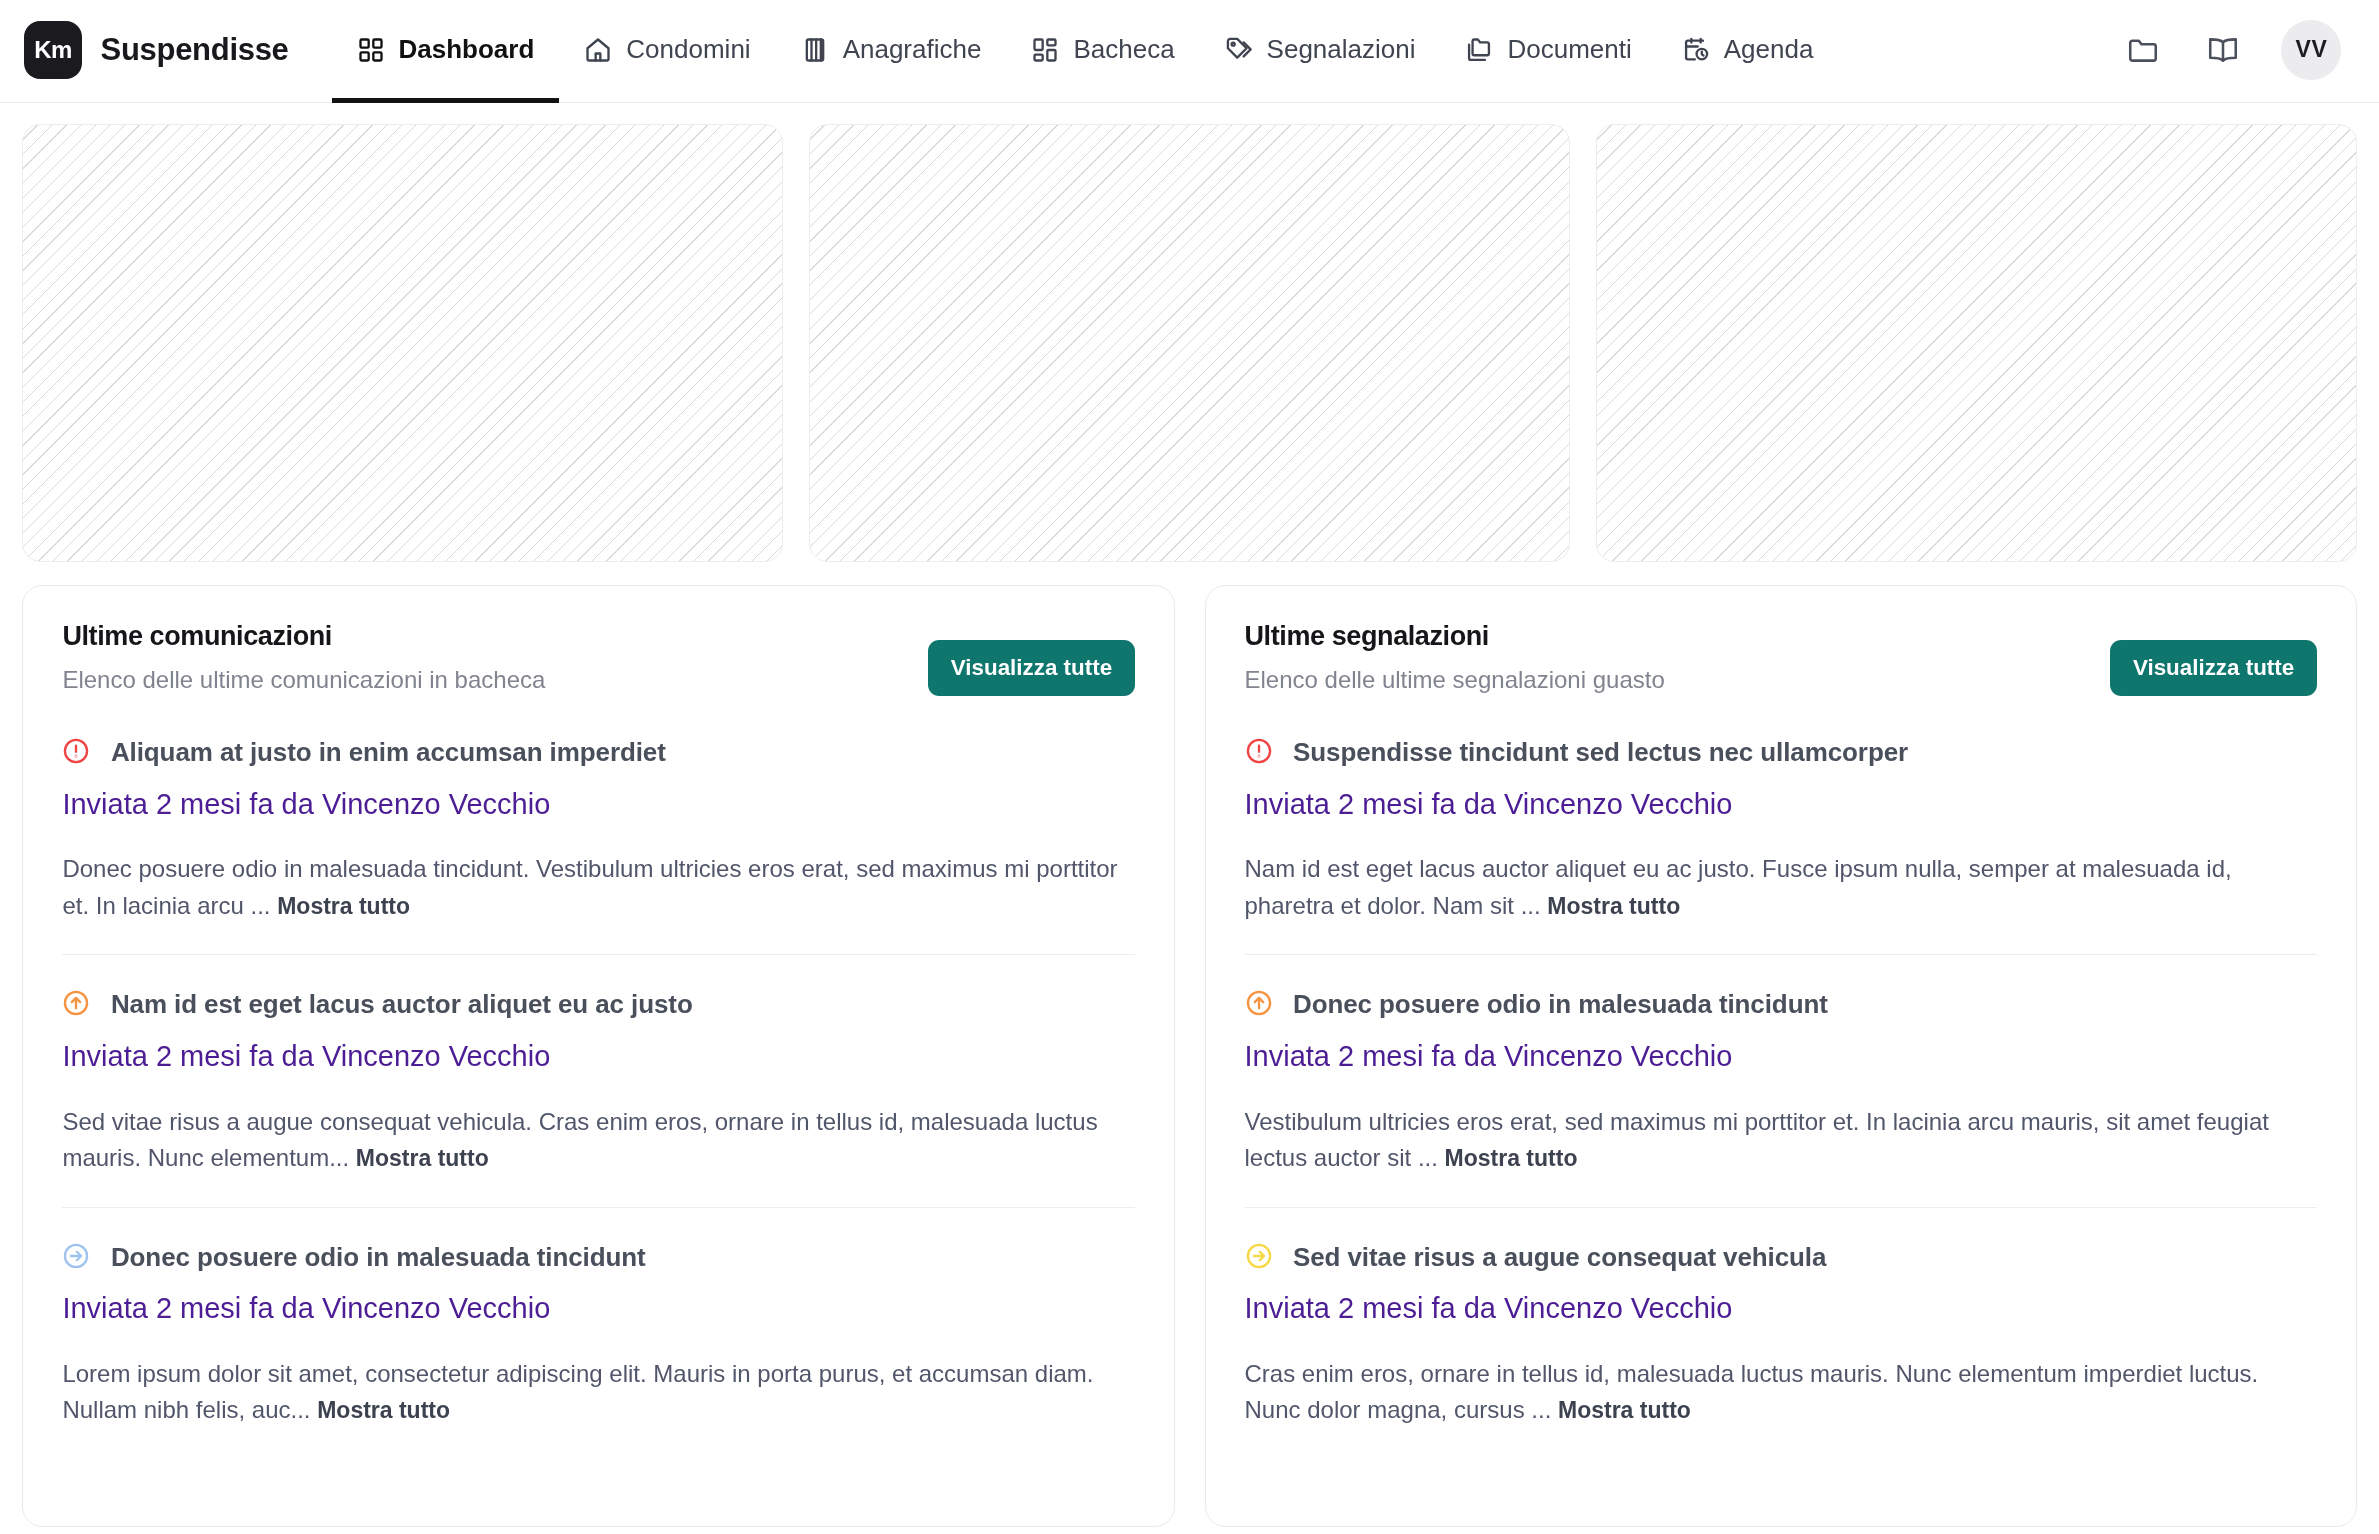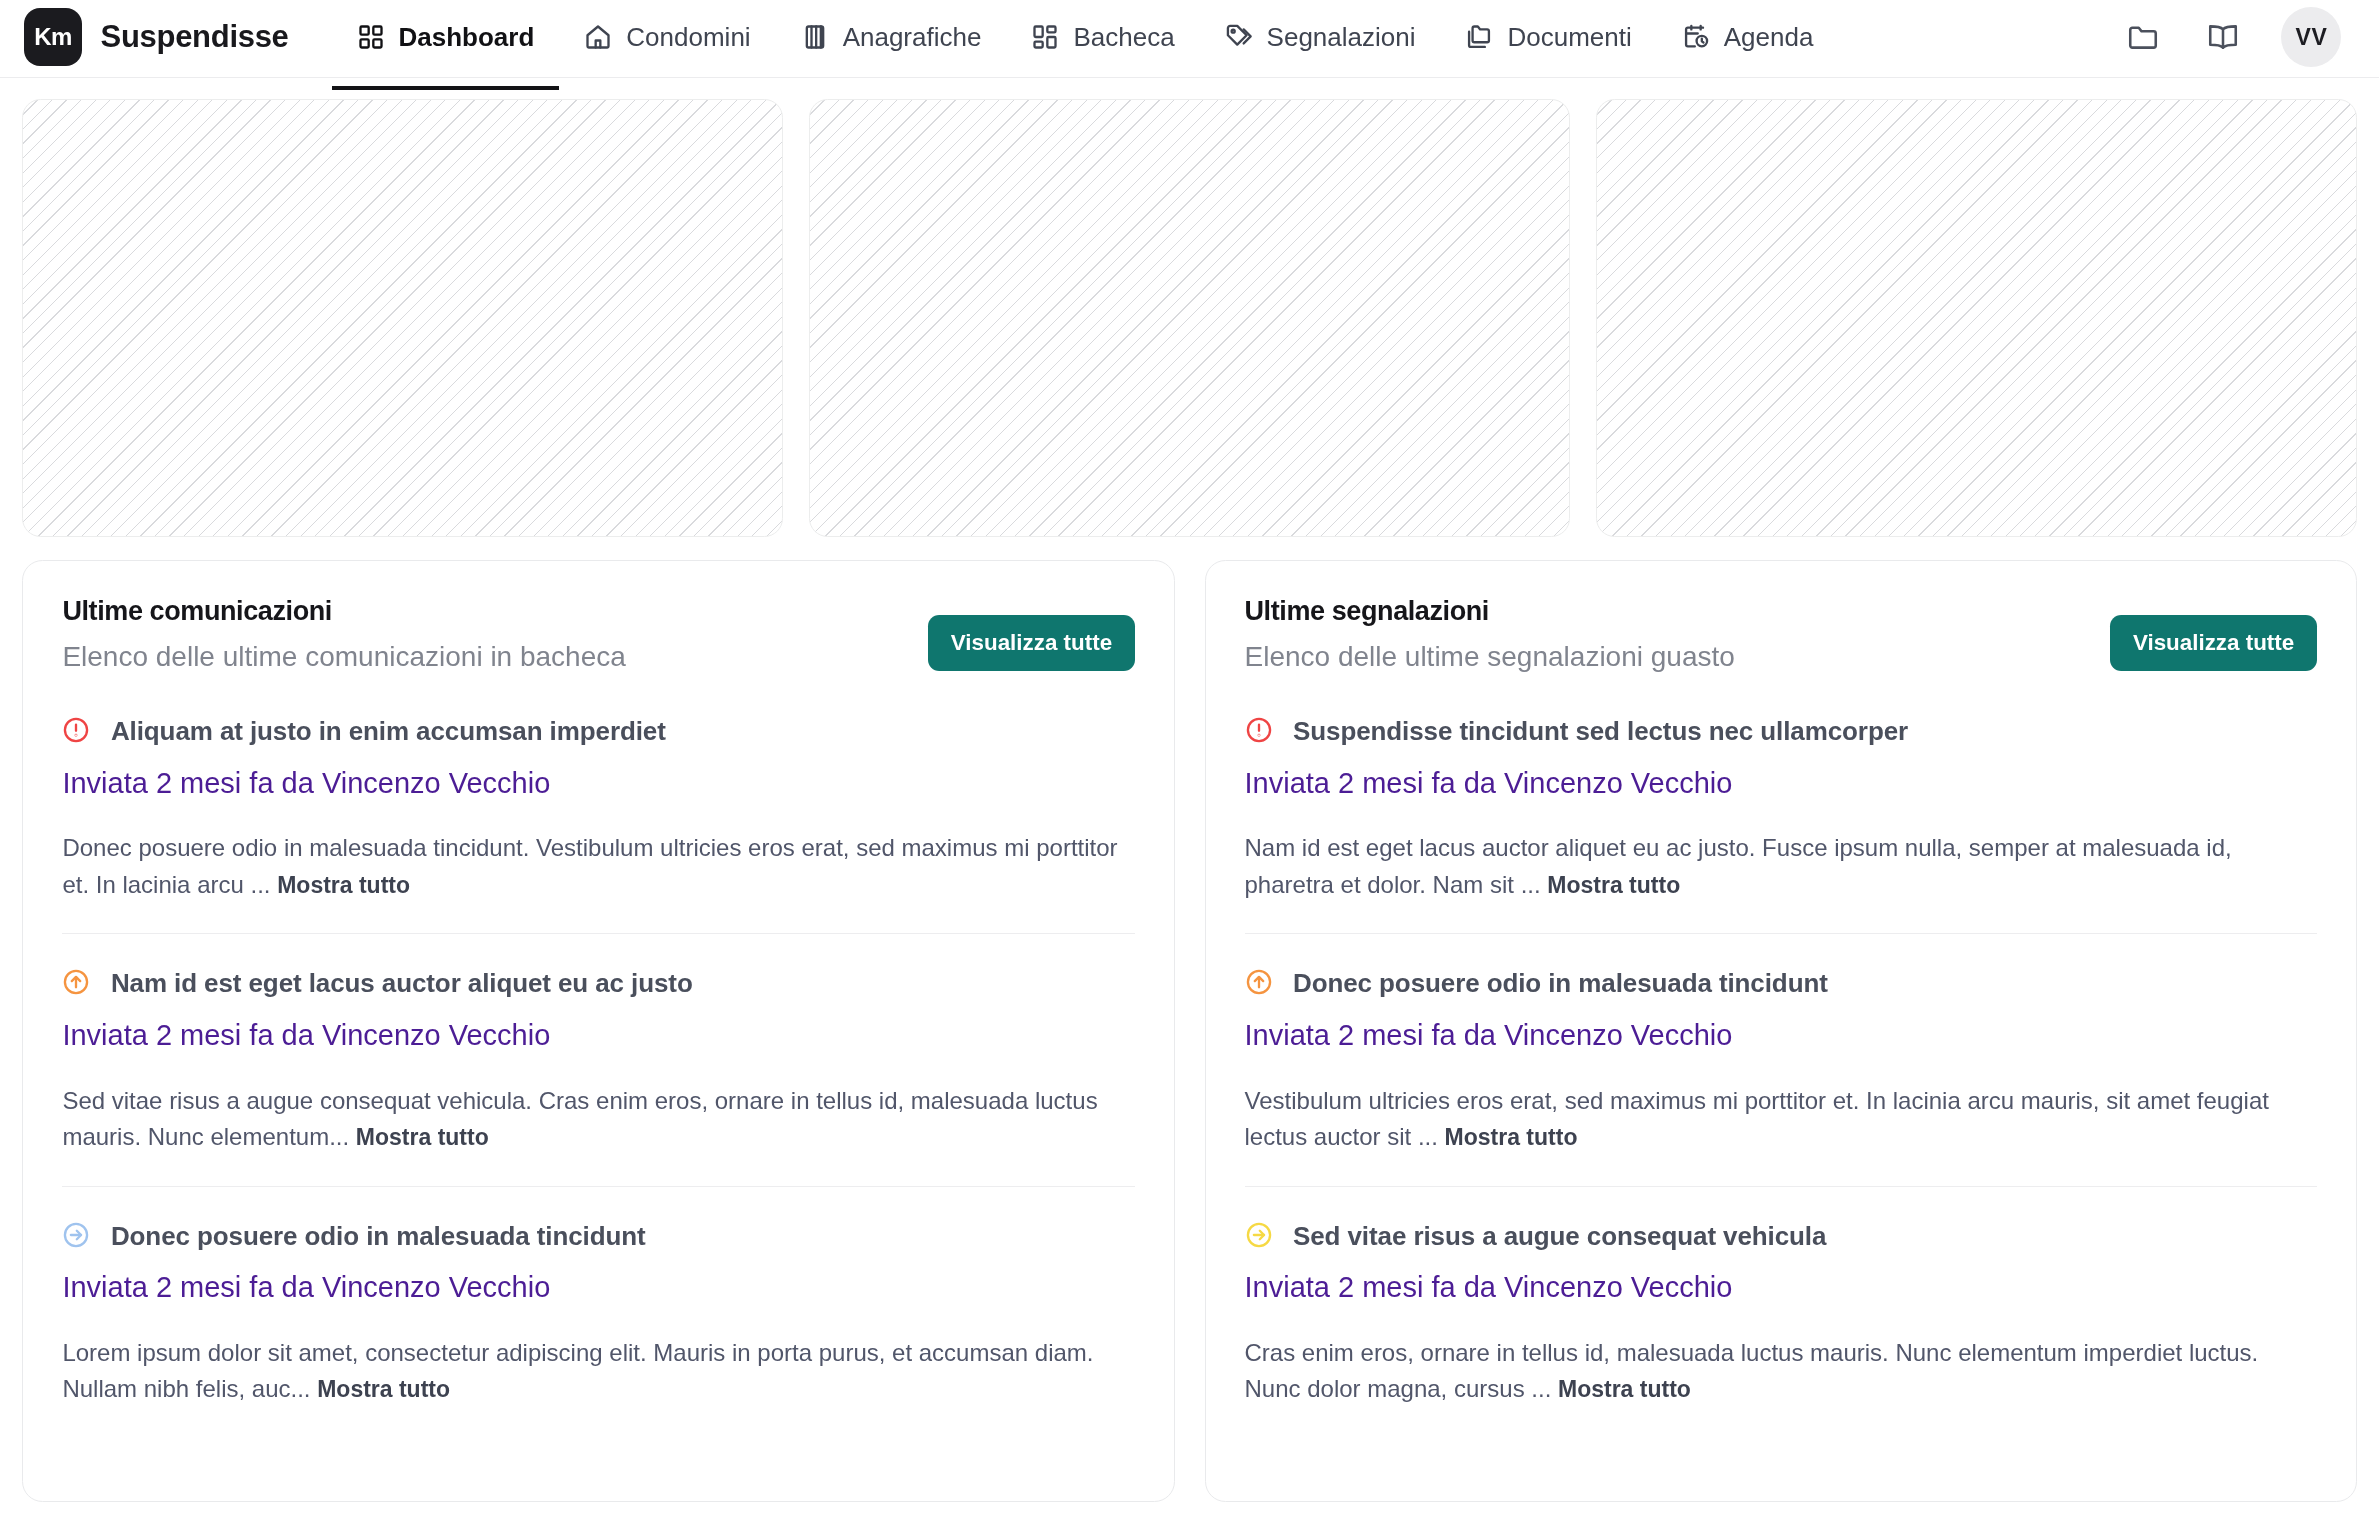--- a/index.html
+++ b/index.html
@@ -7,21 +7,21 @@
     width: 2379px;
     height: 1534px;
     background: #ffffff;
     font-family: "Liberation Sans", sans-serif;
     overflow: hidden;
   }
 
   
   .topnav {
     position: relative;
-    height: 78px;
+    height: 103px;
     display: flex;
     align-items: center;
     padding: 0 32px 3px 24px;
     background: #ffffff;
     border-bottom: 1.9px solid #ececee;
   }
   .brand {
     display: flex;
     align-items: center;
     gap: 18.6px;
@@ -127,21 +127,21 @@
     gap: 22.4px;
   }
   .card-title {
     font-size: 27px;
     font-weight: 700;
     color: #16161a;
     letter-spacing: -0.4px;
     line-height: 1.25;
   }
   .card-sub {
-    font-size: 28px;
+    font-size: 24px;
     color: #80848e;
     margin-top: 10.3px;
     line-height: 1.3;
   }
   .btn-dark {
     background: #0f766e;
     color: #ffffff;
     font-size: 22.4px;
     font-weight: 600;
     border: none;

